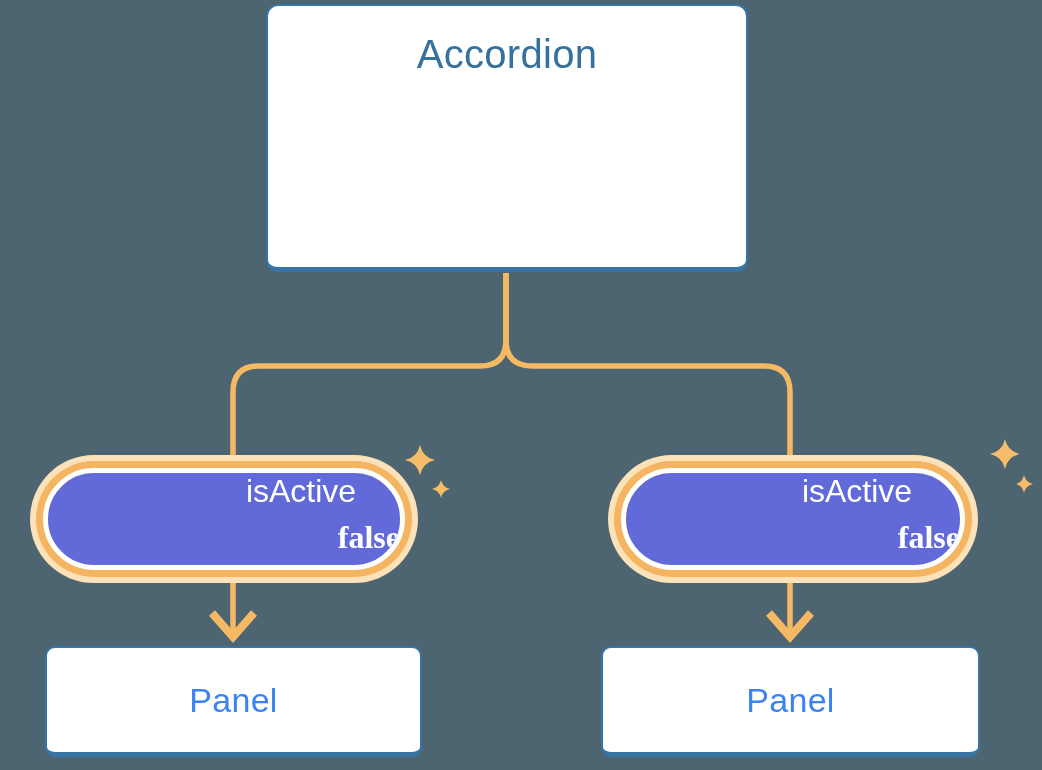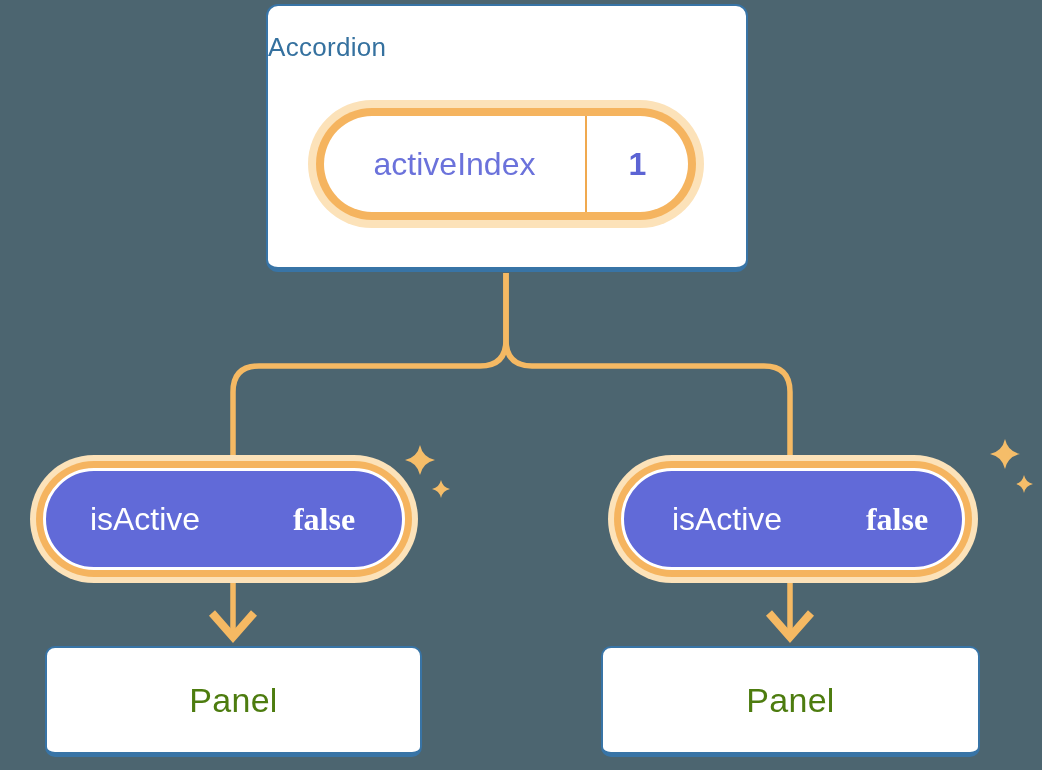--- a/index.html
+++ b/index.html
@@ -17,22 +17,22 @@
 
   
   .root-card {
     position: absolute; left: 266px; top: 4px; width: 482px; height: 268px;
     background: #ffffff;
     border: 2px solid #3874A6; border-bottom-width: 5px;
     border-radius: 12px;
     z-index: 2;
   }
   .root-title {
-    margin-top: 26px; text-align: left;
-    font-size: 26px; font-weight: 500; color: #35719F; letter-spacing: .3px;
+    margin-top: 26px; text-align: center;
+    font-size: 40px; font-weight: 500; color: #35719F; letter-spacing: .3px;
   }
 
   
   .state-pill-halo {
     position: absolute; left: 308px; top: 100px; width: 396px; height: 128px;
     background: #FCE2B9; border-radius: 999px; padding: 8px; z-index: 3;
   }
   .state-pill-ring {
     width: 100%; height: 100%;
     background: #F5B45F; border-radius: 999px; padding: 8px;
@@ -58,43 +58,43 @@
     background: #FCE2B9; border-radius: 999px; padding: 6px; z-index: 3;
   }
   .prop-pill-halo.left  { left: 30px;  width: 388px; }
   .prop-pill-halo.right { left: 608px; width: 370px; }
   .prop-pill-ring {
     width: 100%; height: 100%;
     background: #F5B45F; border-radius: 999px; padding: 7px;
   }
   .prop-pill-body {
     width: 100%; height: 100%;
-    background: #616AD8; border: 3px solid #ffffff; border-radius: 999px;
-    display: flex; align-items: center; overflow: hidden;
+    background: #616AD8; border: 5px solid #ffffff; border-radius: 999px;
+    display: flex; align-items: flex-end; overflow: hidden; flex-direction: column;
   }
   .prop-name {
     display: flex; align-items: center; justify-content: center;
     font-size: 32px; color: #ffffff;
   }
   .prop-pill-halo.left  .prop-name { width: 198px; }
   .prop-pill-halo.right .prop-name { width: 206px; }
   .prop-divider { width: 2px; background: #ffffff; }
   .prop-value {
     flex: 1; display: flex; align-items: center; justify-content: center;
     font-size: 32px; font-weight: 700; color: #ffffff; font-family: Liberation Serif, serif;
   }
 
   
   .panel-card {
     position: absolute; top: 646px; height: 111px;
     background: #ffffff;
     border: 2px solid #3874A6; border-bottom-width: 5px;
     border-radius: 10px;
     display: flex; align-items: center; justify-content: center;
-    font-size: 34px; font-weight: 500; color: #4d7c0f; letter-spacing: .3px;
+    font-size: 34px; font-weight: 500; color: #3b82f6; letter-spacing: .3px;
     z-index: 2;
   }
   .panel-card.left  { left: 45px;  width: 377px; }
   .panel-card.right { left: 601px; width: 379px; }
 </style>
 </head>
 <body>
 
 <div id="stage">
 
@@ -114,29 +114,20 @@
       <path d="M441,480 Q442.6,487.4 450,489 Q442.6,490.6 441,498 Q439.4,490.6 432,489 Q439.4,487.4 441,480 Z"></path>
       <path d="M1005,439 Q1007.7,451.3 1020,454 Q1007.7,456.7 1005,469 Q1002.3,456.7 990,454 Q1002.3,451.3 1005,439 Z"></path>
       <path d="M1024,475 Q1025.6,482.4 1033,484 Q1025.6,485.6 1024,493 Q1022.4,485.6 1016,484 Q1022.4,482.4 1024,475 Z"></path>
     </g>
   </svg>
 
   <div class="root-card">
     <div class="root-title">Accordion</div>
   </div>
 
-  <div class="state-pill-halo">
-    <div class="state-pill-ring">
-      <div class="state-pill-body">
-        <div class="state-name">activeIndex</div>
-        <div class="state-divider"></div>
-        <div class="state-value">1</div>
-      </div>
-    </div>
-  </div>
 
   <div class="prop-pill-halo left">
     <div class="prop-pill-ring">
       <div class="prop-pill-body">
         <div class="prop-name">isActive</div>
         <div class="prop-divider"></div>
         <div class="prop-value">false</div>
       </div>
     </div>
   </div>

